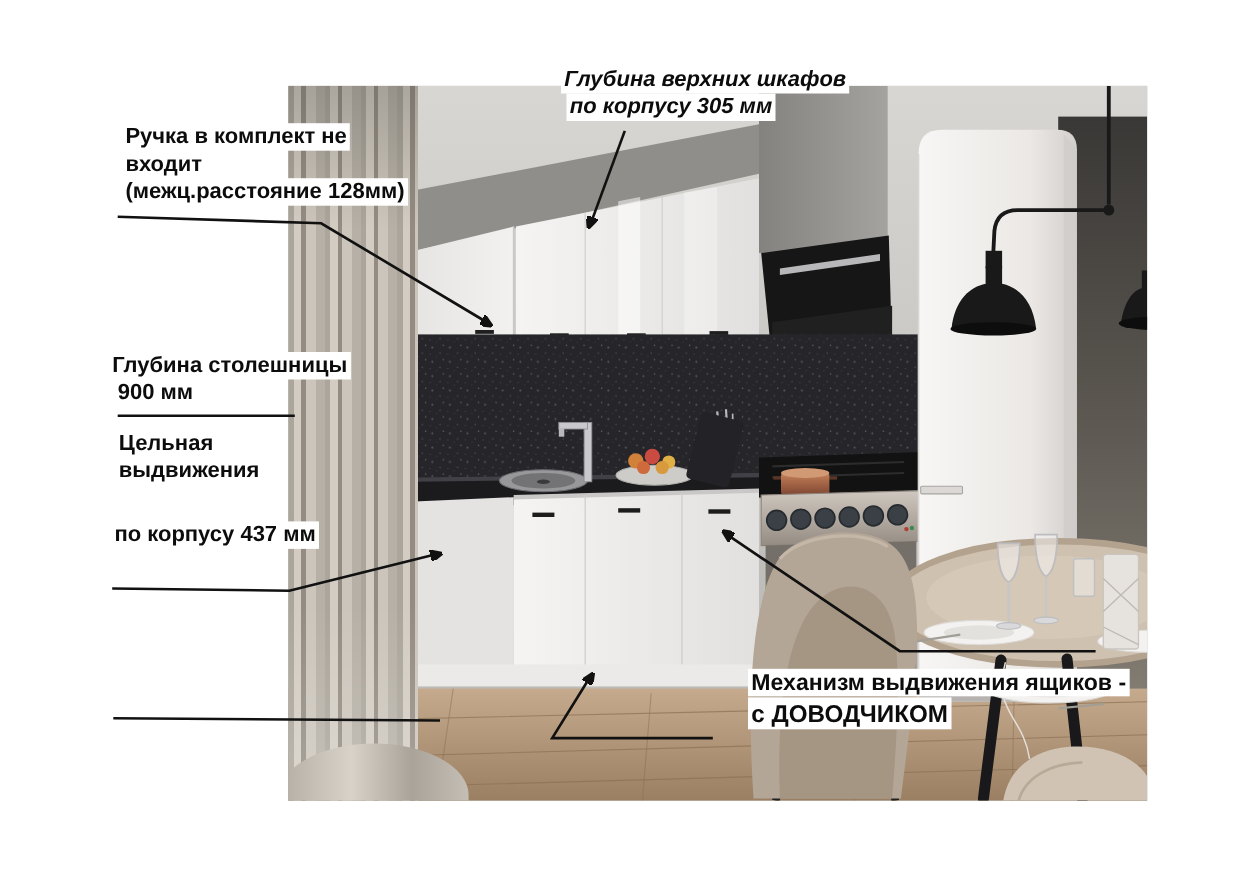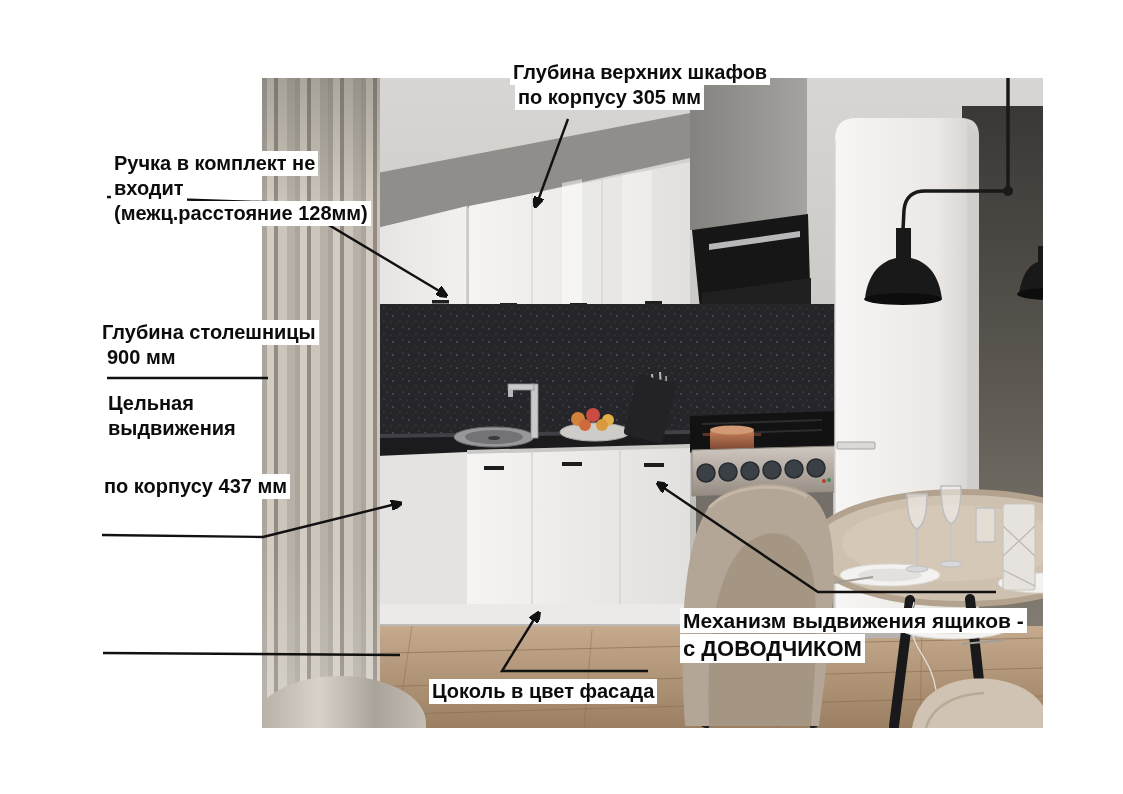--- a/index.html
+++ b/index.html
@@ -259,48 +259,45 @@
     </defs>
     <path d="M568,119 L536,206" stroke="#111111" stroke-width="2.4" fill="none" marker-end="url(#ah)"></path>
     <path d="M107,197 L292,203 L446,295" stroke="#111111" stroke-width="2.4" fill="none" marker-end="url(#ah)"></path>
     <path d="M107,378 L268,378" stroke="#111111" stroke-width="2.4" fill="none"></path>
     <path d="M102,535 L263,537 L400,503" stroke="#111111" stroke-width="2.4" fill="none" marker-end="url(#ah)"></path>
     <path d="M103,653 L400,655" stroke="#111111" stroke-width="2.4" fill="none"></path>
     <path d="M648,671 L502,671 L538,613" stroke="#111111" stroke-width="2.4" fill="none" marker-end="url(#ah)"></path>
     <path d="M996,592 L818,592 L658,484" stroke="#111111" stroke-width="2.4" fill="none" marker-end="url(#ah)"></path>
   </svg>
 
-  <div class="ann" style="left:510px;top:60px;">
+  <div class="ann" style="left:510px;top:60px;font-style:italic;">
     <span>Глубина верхних шкафов</span>
     <span class="indent">по корпусу 305 мм</span>
   </div>
 
-  <div class="ann" style="left:111px;top:112px;margin-top:39px;">
+  <div class="ann" style="left:111px;top:112px;">
     <span>Ручка в комплект не</span>
     <span>входит</span>
     <span>(межц.расстояние 128мм)</span>
   </div>
 
   <div class="ann" style="left:99px;top:320px;">
     <span>Глубина столешницы</span>
     <span class="indent">900 мм</span>
   </div>
 
   <div class="ann" style="left:105px;top:391px;">
     <span>Цельная</span>
     <span>выдвижения</span>
   </div>
 
   <div class="ann" style="left:101px;top:474px;">
     <span>по корпусу 437 мм</span>
   </div>
 
 
-  <div class="ann" style="left:429px;top:679px;">
-    <span>Цоколь в цвет фасада</span>
-  </div>
 
   <div class="ann ann-drawers" style="left:680px;top:608px;">
     <span>Механизм выдвижения ящиков -</span>
     <span class="big">с ДОВОДЧИКОМ</span>
   </div>
 
 </div>
 
 </body></html>

